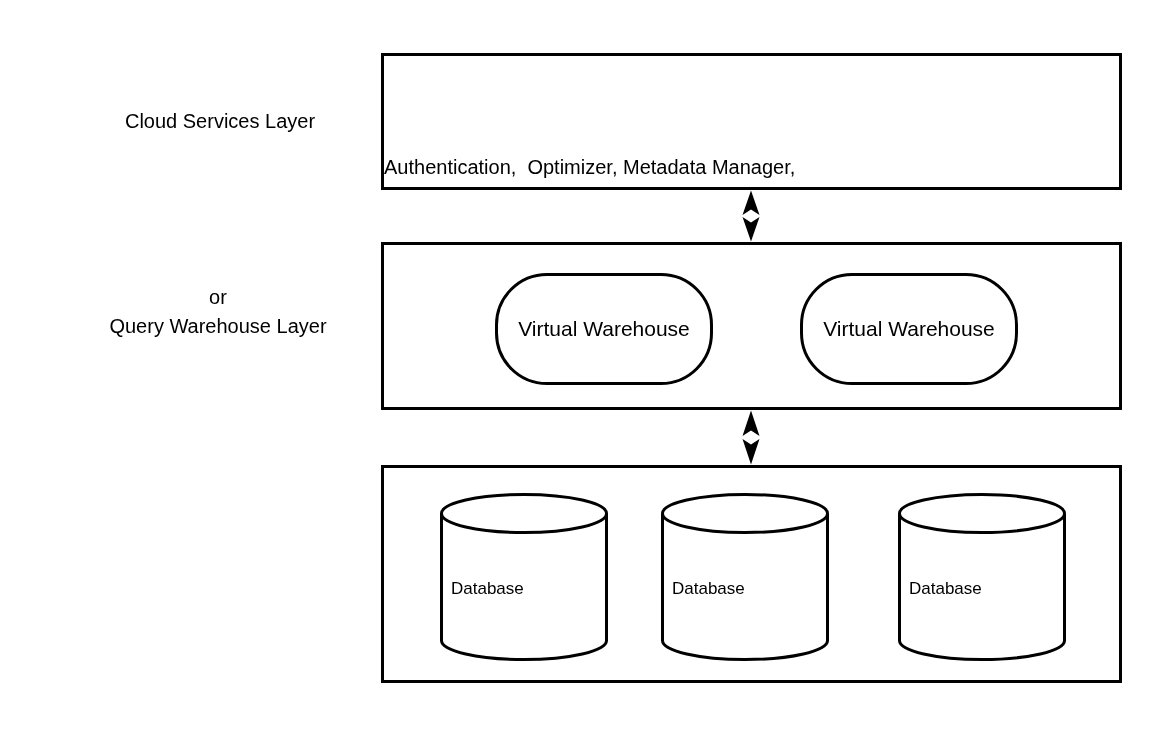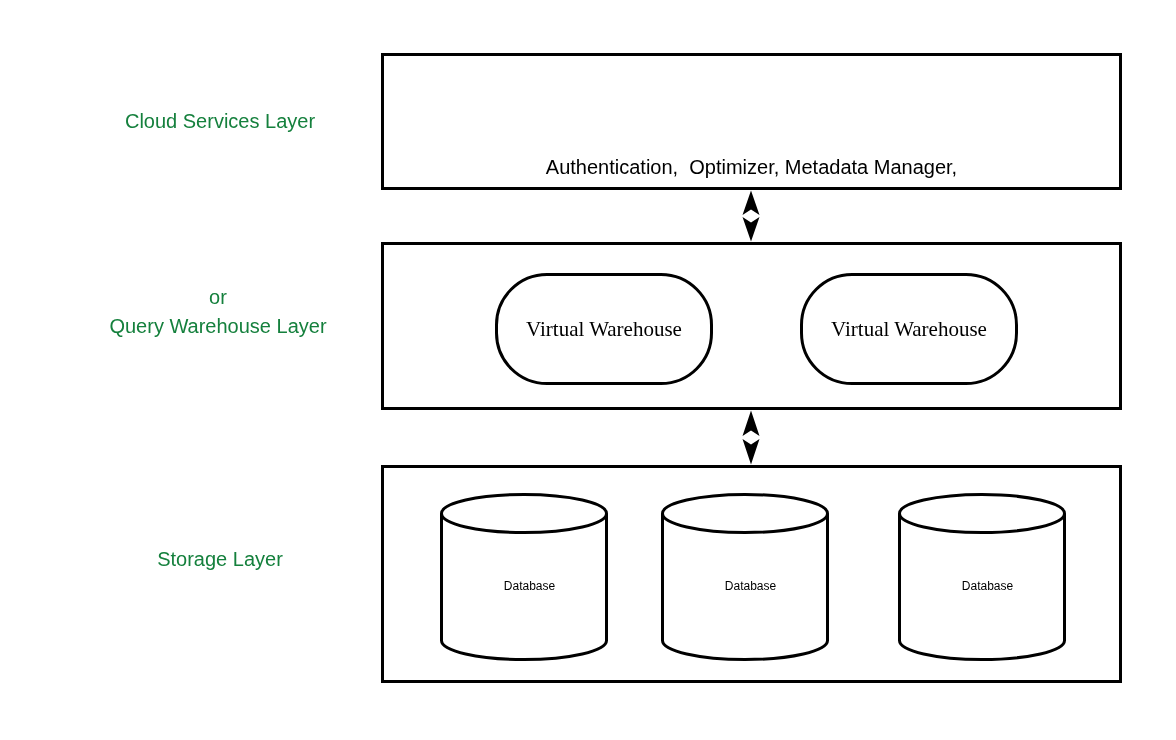--- a/index.html
+++ b/index.html
@@ -16,21 +16,21 @@
     color: #000000;
     overflow: hidden;
   }
 
   
   .side-label {
     position: absolute;
     text-align: center;
     font-size: 20px;
     line-height: 29px;
-    color: #15803d;
+    color: #000000;
   }
   #label-cloud   { left: 60px;  top: 107px; width: 320px; }
   #label-compute { left: 58px;  top: 283px; width: 320px; }
   #label-storage { left: 60px;  top: 545px; width: 320px; }
 
   
   .layer-box {
     position: absolute;
     left: 381px;
     width: 741px;
@@ -40,60 +40,59 @@
   }
   #box-cloud   { top: 53px;  height: 137px; }
   #box-compute { top: 242px; height: 168px; }
   #box-storage { top: 465px; height: 218px; }
 
   
   .cloud-text {
     position: absolute;
     left: 0; right: 0;
     top: 39px;
-    text-align: center;
+    text-align: left;
     font-size: 20px;
     line-height: 29px;
     white-space: pre-wrap;
   }
 
   
   .warehouse {
     position: absolute;
     top: 28px;
     width: 218px;
     height: 112px;
     border: 3px solid #000000;
     border-radius: 52px;
     background: #ffffff;
     box-sizing: border-box;
     display: flex;
     align-items: center;
     justify-content: center;
     font-size: 21px;
     white-space: nowrap;
-    font-family: Liberation Serif, serif;
   }
   #warehouse-1 { left: 111px; }
   #warehouse-2 { left: 416px; }
 
   
   .cylinder {
     position: absolute;
     top: 25px;
     width: 168px;
     height: 168px;
   }
   .cylinder svg { position: absolute; left: 0; top: 0; }
   .cylinder-label {
     position: absolute;
     left: 11px; right: 0;
     top: 86px;
-    text-align: center;
-    font-size: 12px;
+    text-align: left;
+    font-size: 17px;
   }
   #cylinder-1 { left: 56px;  }
   #cylinder-2 { left: 277px; }
   #cylinder-3 { left: 514px; }
 
   
   .connector {
     position: absolute;
     left: 741px;
     width: 20px;
@@ -106,21 +105,20 @@
 
 <div class="canvas">
 
   <div class="side-label" id="label-cloud">Cloud Services Layer</div>
 
   <div class="side-label" id="label-compute">
     <div>or</div>
     <div>Query Warehouse Layer</div>
   </div>
 
-  <div class="side-label" id="label-storage">Storage Layer</div>
 
   <div class="layer-box" id="box-cloud">
     <div class="cloud-text">
       <div>Authentication,  Optimizer, Metadata Manager,</div>
       <div>Security etc.</div>
     </div>
   </div>
 
   <svg class="connector" id="arrow-1" viewBox="0 0 20 52" width="20" height="52">
     <polygon points="10,0.5 18.5,25 10,19.5 1.5,25" fill="#000000"></polygon>

